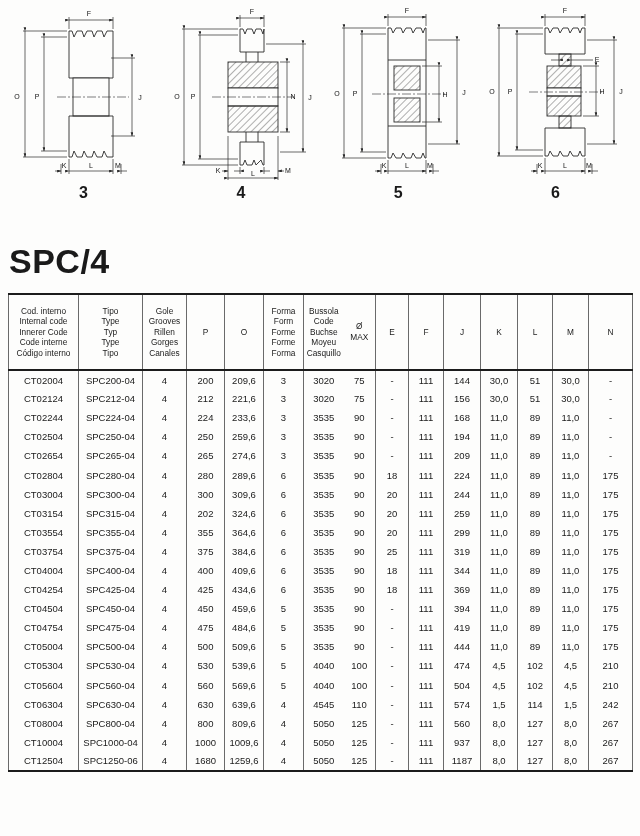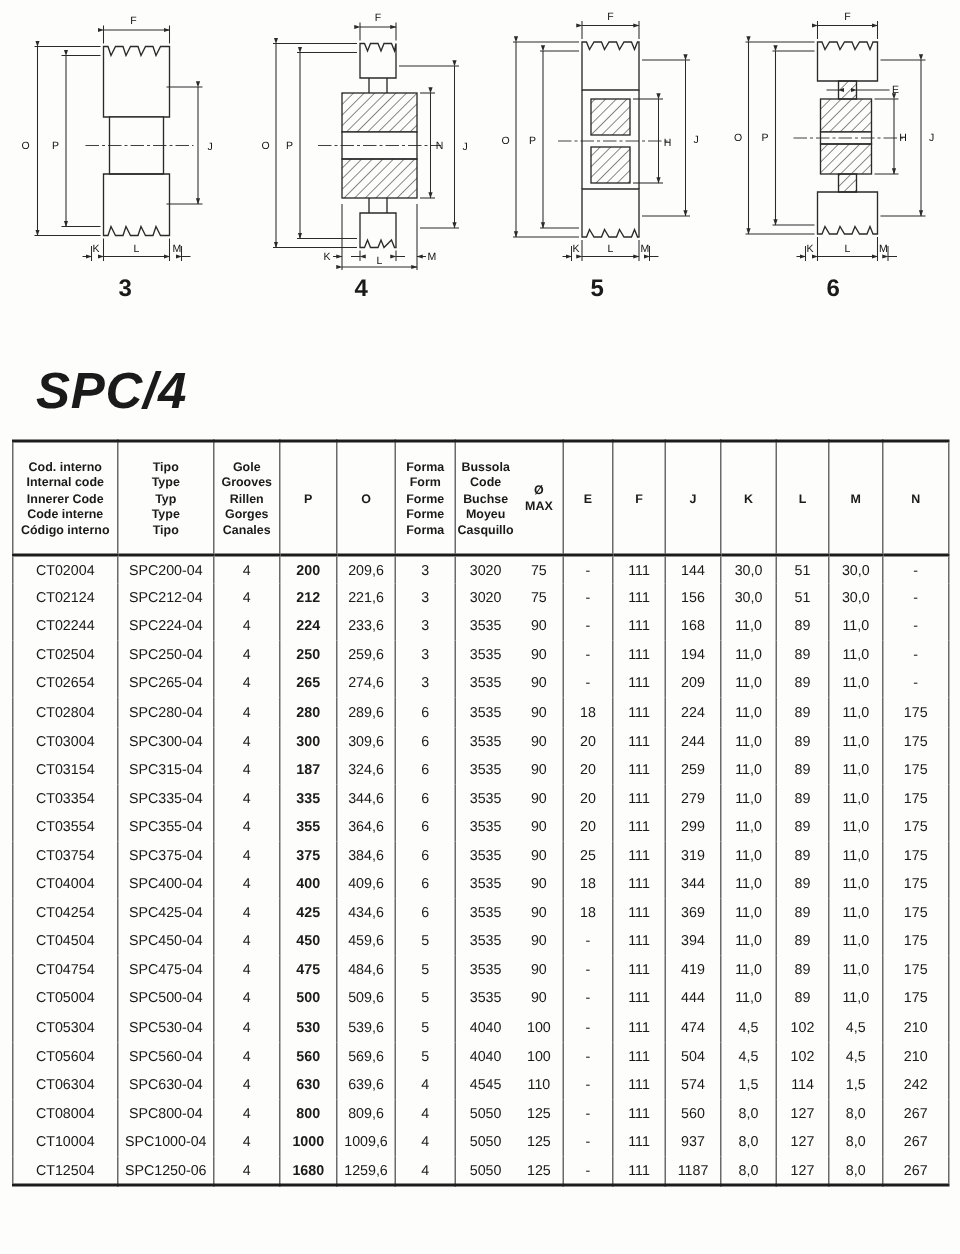--- a/index.html
+++ b/index.html
@@ -17,41 +17,41 @@
   .diagram svg { display:block; margin:0 auto; }
   .diagram-number {
     font-size:16px; font-weight:bold; margin-top:2px; letter-spacing:1px;
   }
   svg text { font-family:"Liberation Sans", sans-serif; font-size:7px; fill:#111; }
   .dimline { stroke:#2a2a2a; stroke-width:0.7; fill:none; }
   .partline { stroke:#2a2a2a; stroke-width:0.9; fill:none; }
   .centerline { stroke:#2a2a2a; stroke-width:0.6; stroke-dasharray:9 2 2 2; }
   
   .title {
-    margin:30px 0 12px 24px; font-size:34px; font-weight:800; letter-spacing:0.5px;font-style:italic;
+    margin:30px 0 12px 9px; font-size:34px; font-weight:800; letter-spacing:0.5px;
   }
   
   table.spec {
     margin-left:8px; border-collapse:collapse; table-layout:fixed; width:624px;
     border-left:1px solid #6a6a6a; border-right:1px solid #6a6a6a;
     border-top:2.5px solid #1c1c1c; border-bottom:2.5px solid #1c1c1c;
   }
   table.spec th, table.spec td {
     border-left:1px solid #6a6a6a; text-align:center; vertical-align:middle;
     overflow:hidden; white-space:nowrap;
   }
   table.spec th:first-child, table.spec td:first-child { border-left:none; }
   
   table.spec th:nth-child(8), table.spec td:nth-child(8) { border-left:none; }
   table.spec thead th {
-    font-weight:bold; font-size:8.3px; line-height:10.6px; height:76px;
+    font-weight:normal; font-size:8.3px; line-height:10.6px; height:76px;
     border-bottom:2px solid #1c1c1c; padding:2px 0;
   }
   table.spec tbody td { font-size:9.5px; height:19.1px; }
-  table.spec tbody td:nth-child(4) { font-weight:bold; }
+  table.spec tbody td:nth-child(4) { font-weight:normal; }
 </style>
 </head>
 <body>
 
 <div class="page">
 
   <div class="diagrams">
 
     <div class="diagram">
       <svg width="150" height="178" viewBox="0 0 150 178">
@@ -454,45 +454,28 @@
           <td>244</td>
           <td>11,0</td>
           <td>89</td>
           <td>11,0</td>
           <td>175</td>
         </tr>
         <tr>
           <td>CT03154</td>
           <td>SPC315-04</td>
           <td>4</td>
-          <td>187</td>
+          <td>202</td>
           <td>324,6</td>
           <td>6</td>
           <td>3535</td>
           <td>90</td>
           <td>20</td>
           <td>111</td>
           <td>259</td>
-          <td>11,0</td>
-          <td>89</td>
-          <td>11,0</td>
-          <td>175</td>
-        </tr>
-        <tr>
-          <td>CT03354</td>
-          <td>SPC335-04</td>
-          <td>4</td>
-          <td>335</td>
-          <td>344,6</td>
-          <td>6</td>
-          <td>3535</td>
-          <td>90</td>
-          <td>20</td>
-          <td>111</td>
-          <td>279</td>
           <td>11,0</td>
           <td>89</td>
           <td>11,0</td>
           <td>175</td>
         </tr>
         <tr>
           <td>CT03554</td>
           <td>SPC355-04</td>
           <td>4</td>
           <td>355</td>

